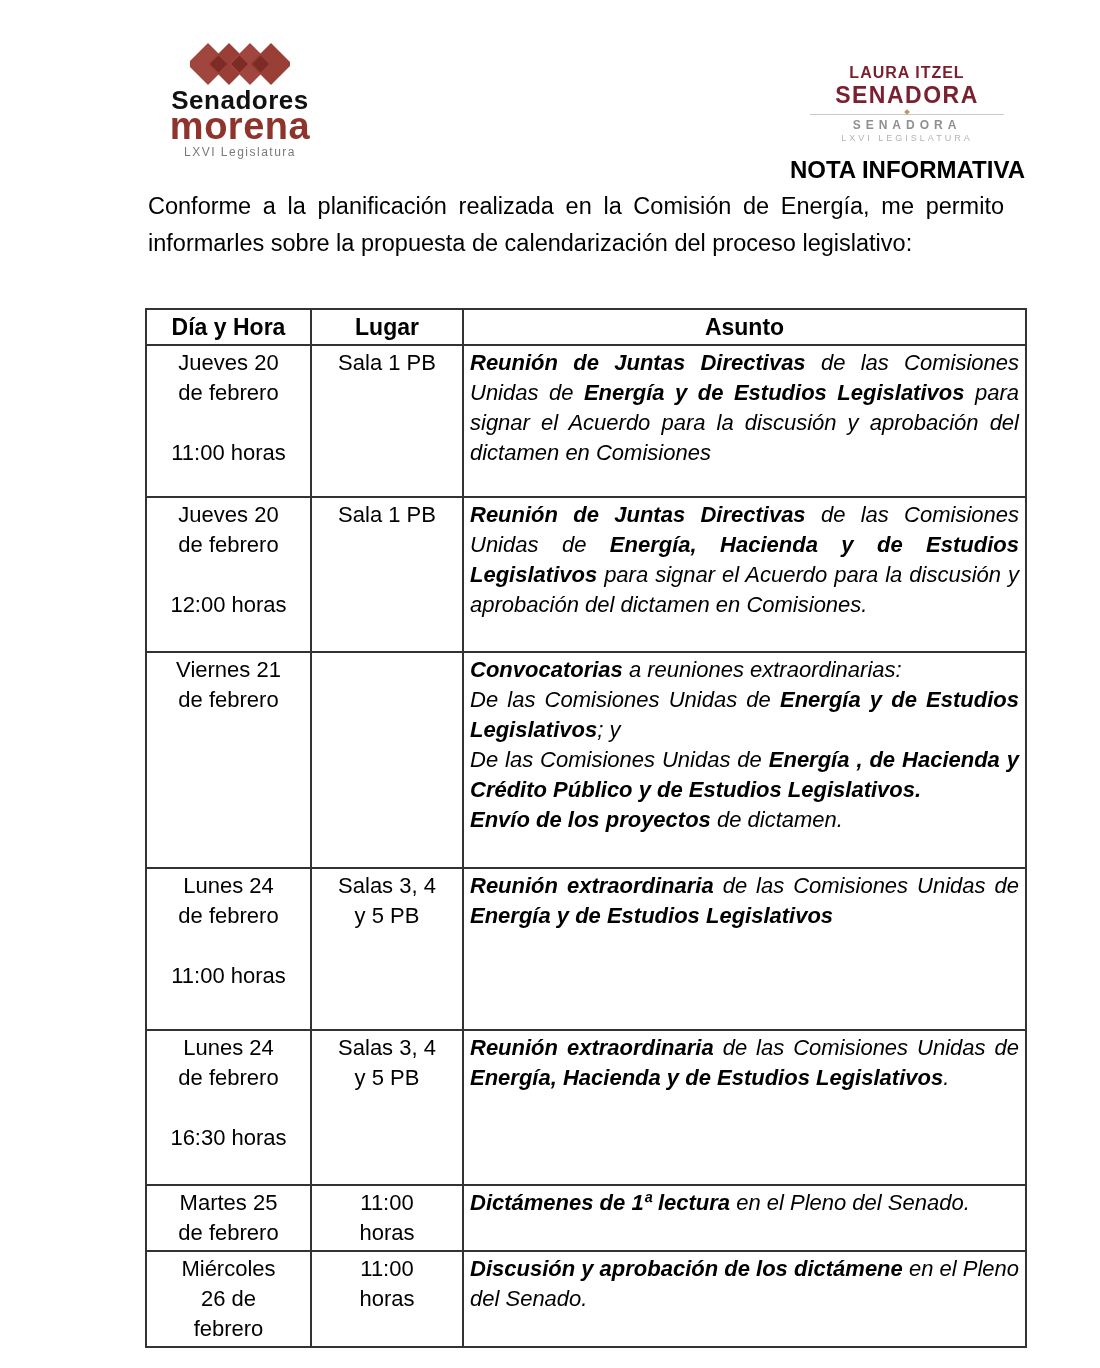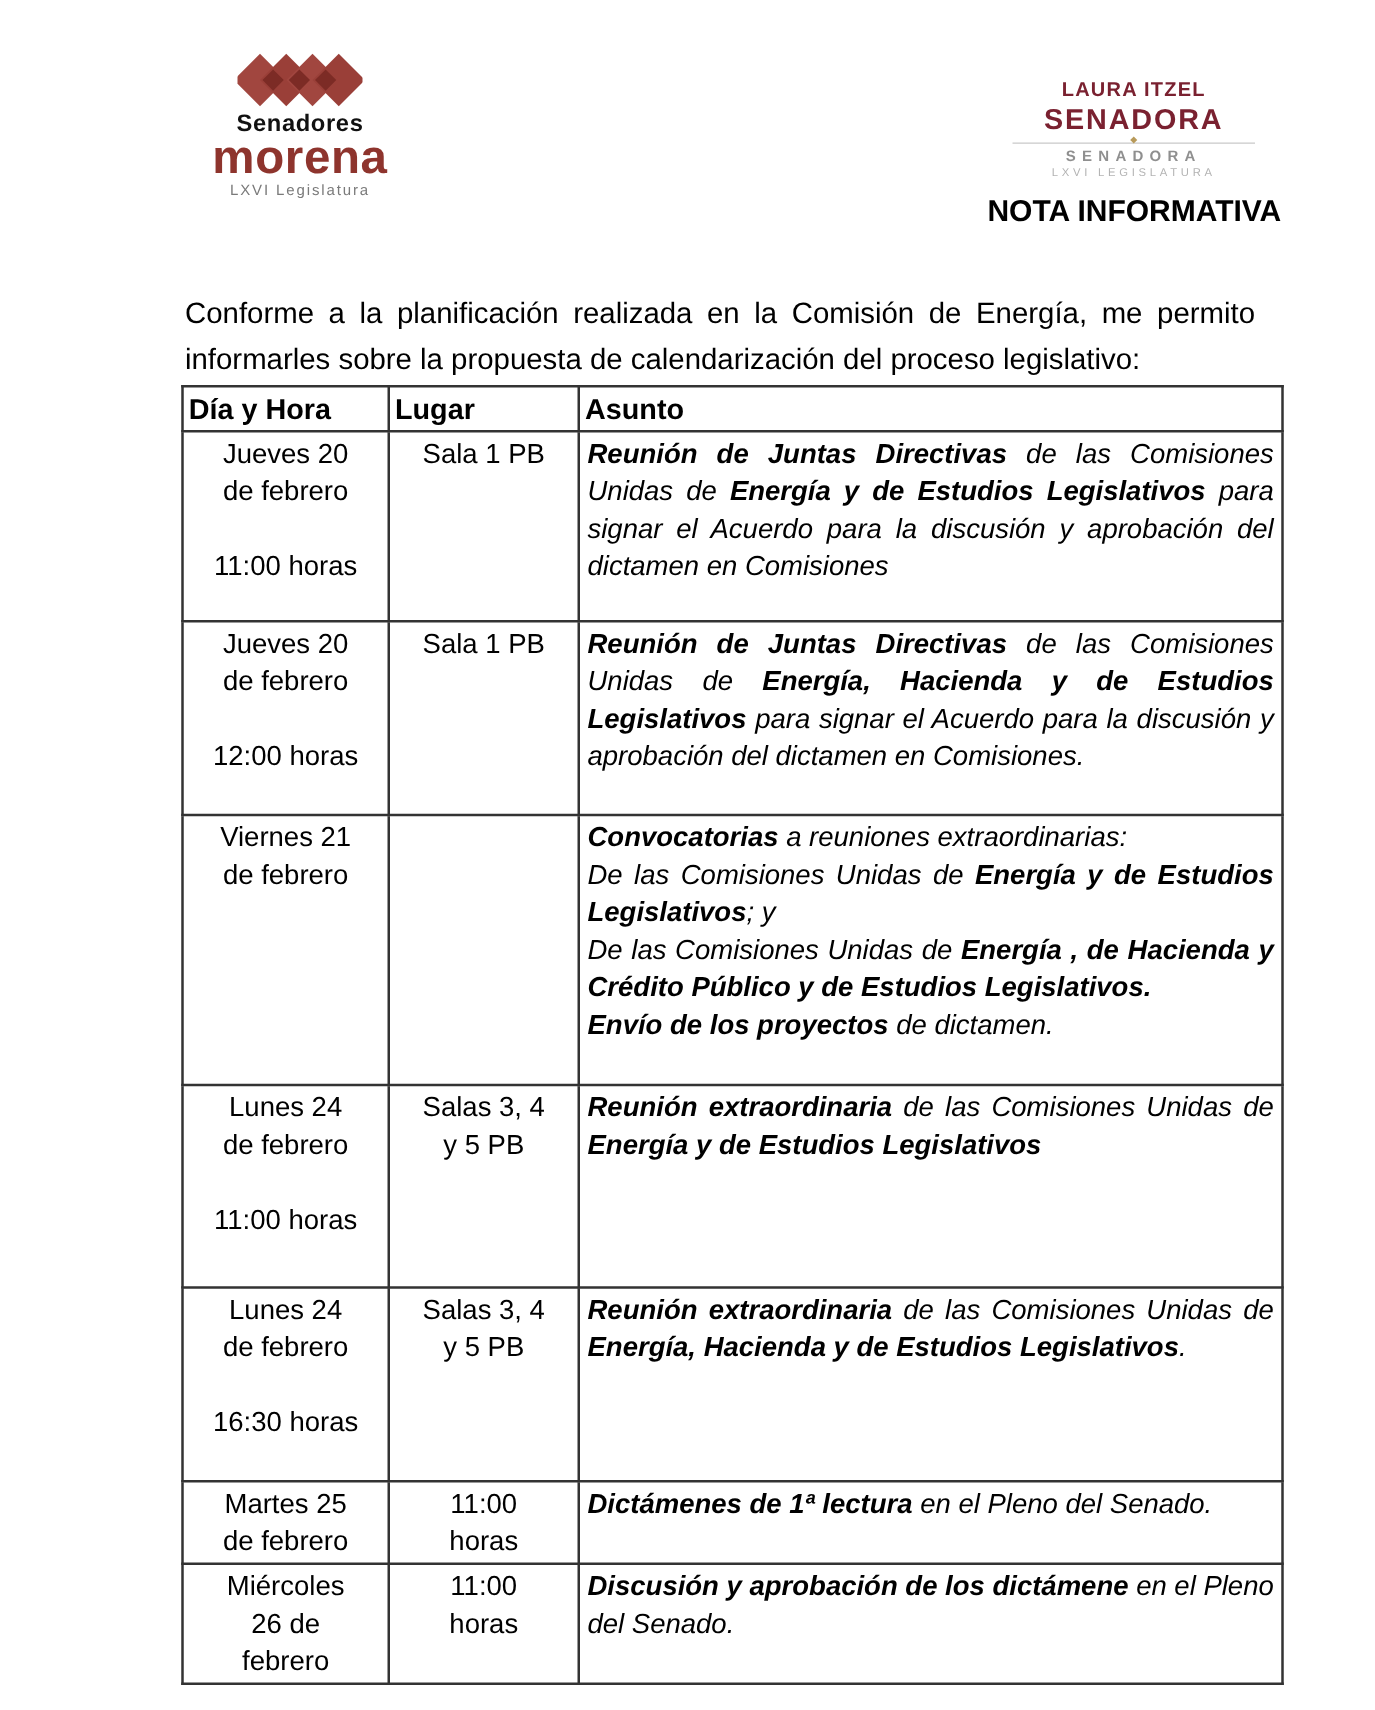--- a/index.html
+++ b/index.html
@@ -16,21 +16,21 @@
   
   .logo-row {
     position: absolute; top: 0; left: 0; width: 1100px; height: 165px;
   }
   .morena-logo {
     position: absolute; left: 160px; top: 40px; width: 160px;
     text-align: center;
   }
   .morena-diamonds { display: block; margin: 0 auto; }
   .senadores-text {
-    font-weight: bold; font-size: 19px; letter-spacing: 0.5px;
+    font-weight: bold; font-size: 26px; letter-spacing: 0.5px;
     color: #111; line-height: 20px; margin-top: 2px;
   }
   .morena-text {
     font-weight: bold; font-size: 38px; color: #8e342d;
     line-height: 32px; margin-top: 0px; letter-spacing: 0.5px;
   }
   .morena-leg-text {
     font-size: 12px; color: #7a7a7a; letter-spacing: 1.5px; margin-top: 3px;
   }
   .castillo-logo {
@@ -60,34 +60,34 @@
     font-size: 9px; color: #b3b3b3; letter-spacing: 3px; margin-top: 1px;
   }
 
   
   .doc-title {
     position: absolute; top: 156px; left: 145px; width: 880px;
     text-align: right; font-weight: bold; font-size: 24px;
   }
   .intro {
     position: absolute; top: 188px; left: 148px; width: 856px;
-    font-size: 23.5px; line-height: 37px; text-align: justify; margin-top: 44px;
+    font-size: 23.5px; line-height: 37px; text-align: justify;
   }
 
   
   .tbl-wrap { position: absolute; top: 308px; left: 145px; }
   table.schedule {
     border-collapse: collapse; table-layout: fixed;
     width: 880px; font-size: 22px; line-height: 30px;
   }
   table.schedule th, table.schedule td {
     border: 2px solid #333; vertical-align: top; padding: 2px 6px;
   }
   table.schedule th {
-    font-size: 23px; font-weight: bold; text-align: left;
+    font-size: 23px; font-weight: bold; text-align: center;
     height: 36px; padding: 2px 4px; line-height: 30px;
   }
   td.c-date { text-align: center; padding: 3px 4px; }
   td.c-lugar { text-align: center; padding: 3px 4px; }
   td.c-asunto { text-align: justify; padding: 3px 10px 3px 11px; font-style: italic; }
   td.vmid { vertical-align: middle; }
   .dl { min-height: 30px; }
   .ap { margin: 0; }
 </style>
 </head>

